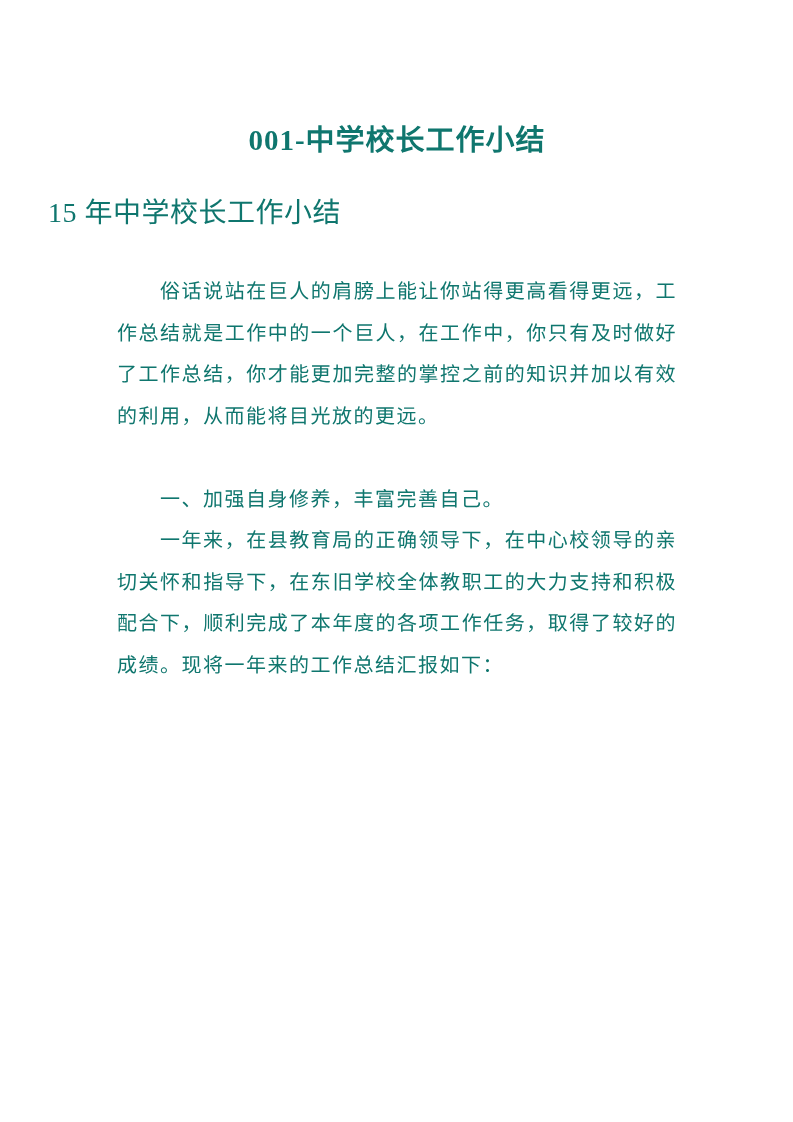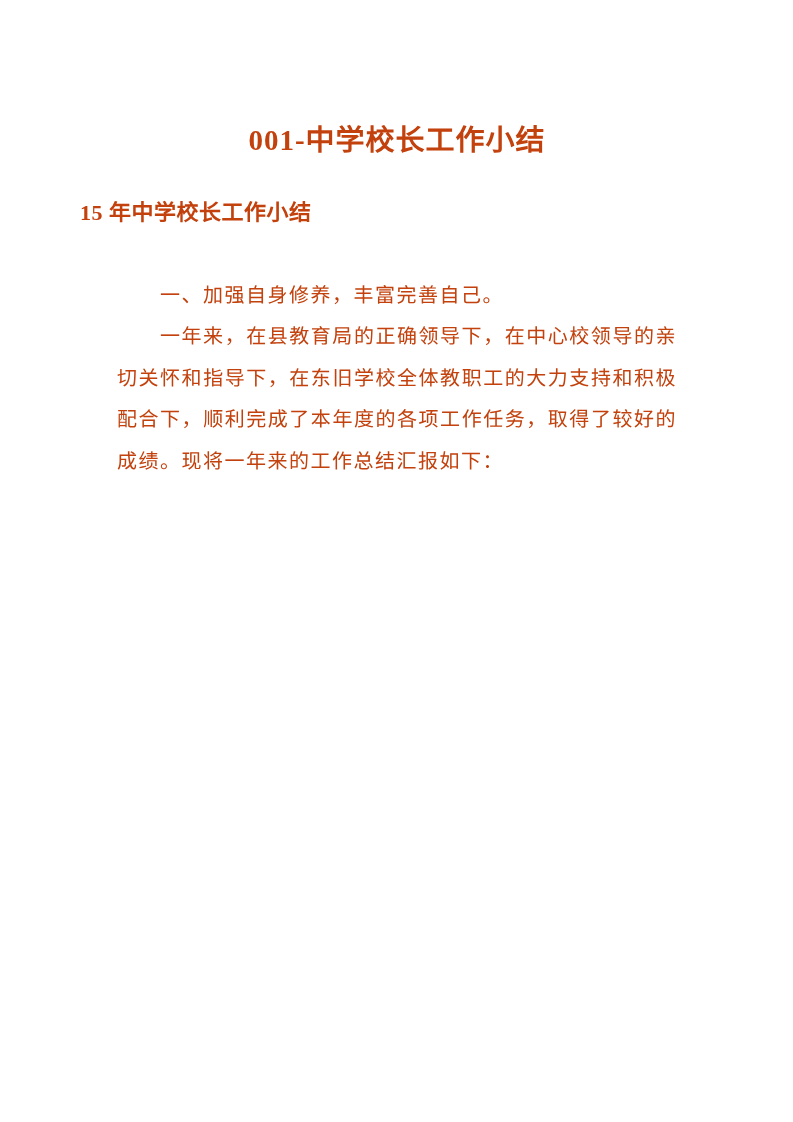--- a/index.html
+++ b/index.html
@@ -7,36 +7,36 @@
     padding: 0;
     background: #ffffff;
   }
   .page {
     position: relative;
     width: 793px;
     height: 1122px;
     margin: 0 auto;
     background: #ffffff;
     overflow: hidden;
-    color: #c2410c;
+    color: #0f766e;
     font-family: "Liberation Serif", "DejaVu Serif", serif;
   }
   .doc-title {
     margin: 118px 116px 0 117px;
     text-align: center;
     font-size: 29px;
     font-weight: 700;
     line-height: 44px;
     letter-spacing: 1px;
     white-space: nowrap;
   }
   .doc-subtitle {
-    margin: 30px 116px 0 80px;
-    font-size: 22px;
-    font-weight: 700;
+    margin: 30px 116px 0 48px;
+    font-size: 28px;
+    font-weight: 400;
     line-height: 41px;
     letter-spacing: 0.5px;
   }
   p.para {
     margin: 0 116px 0 117px;
     font-size: 20px;
     line-height: 41.5px;
     letter-spacing: 1.5px;
     text-align: justify;
     text-justify: inter-character;
@@ -51,20 +51,21 @@
 </style>
 </head>
 <body>
 
 <div class="page">
 
   <h1 class="doc-title">001-中学校长工作小结</h1>
 
   <p class="doc-subtitle">15 年中学校长工作小结</p>
 
+  <p class="para first-body">俗话说站在巨人的肩膀上能让你站得更高看得更远，工作总结就是工作中的一个巨人，在工作中，你只有及时做好了工作总结，你才能更加完整的掌控之前的知识并加以有效的利用，从而能将目光放的更远。</p>
 
   <p class="para blank-above">一、加强自身修养，丰富完善自己。</p>
 
   <p class="para">一年来，在县教育局的正确领导下，在中心校领导的亲切关怀和指导下，在东旧学校全体教职工的大力支持和积极配合下，顺利完成了本年度的各项工作任务，取得了较好的成绩。现将一年来的工作总结汇报如下：</p>
 
 
 
 </div>
 
 </body></html>

